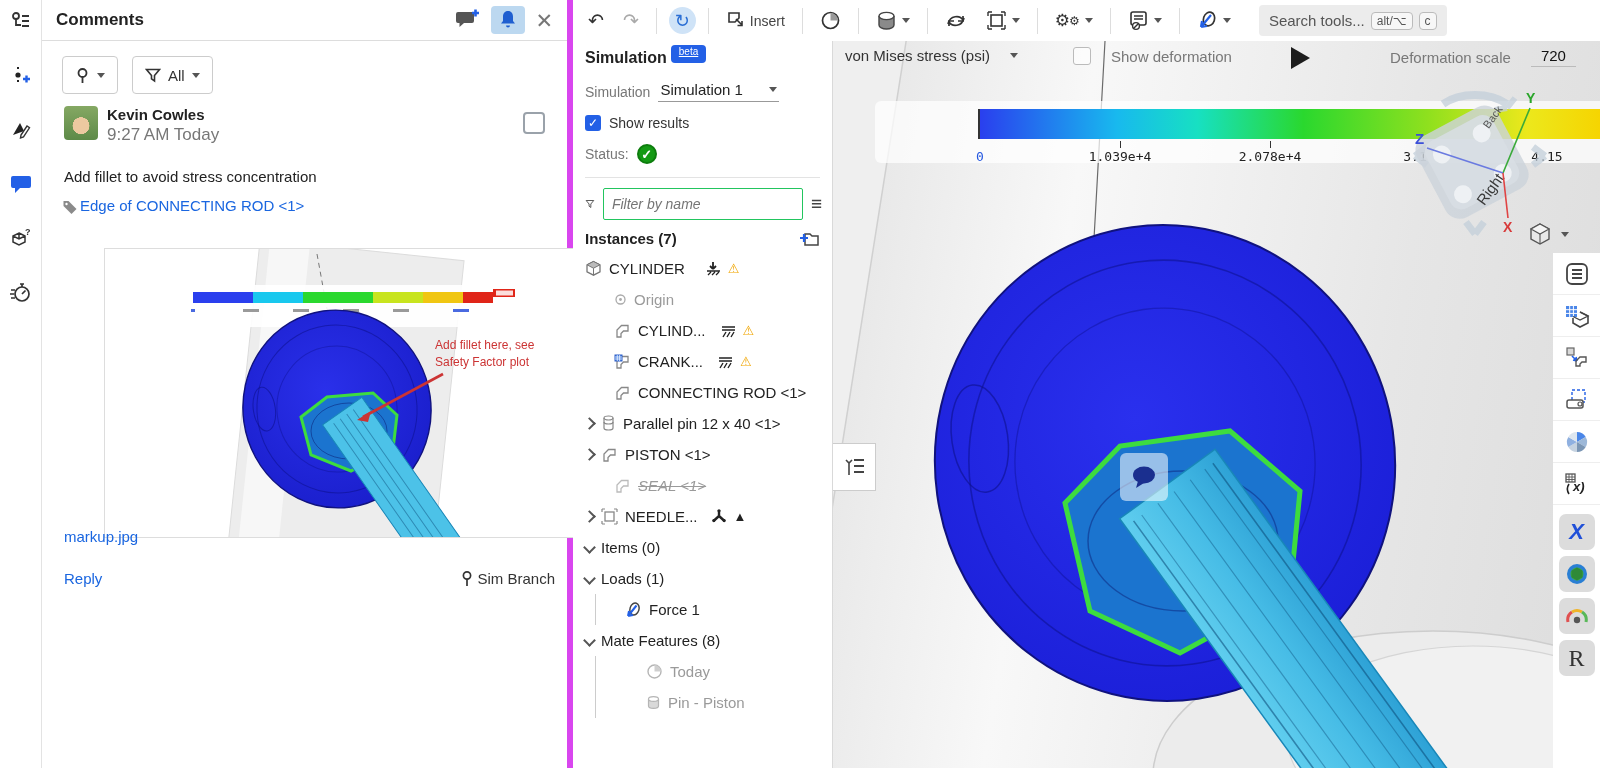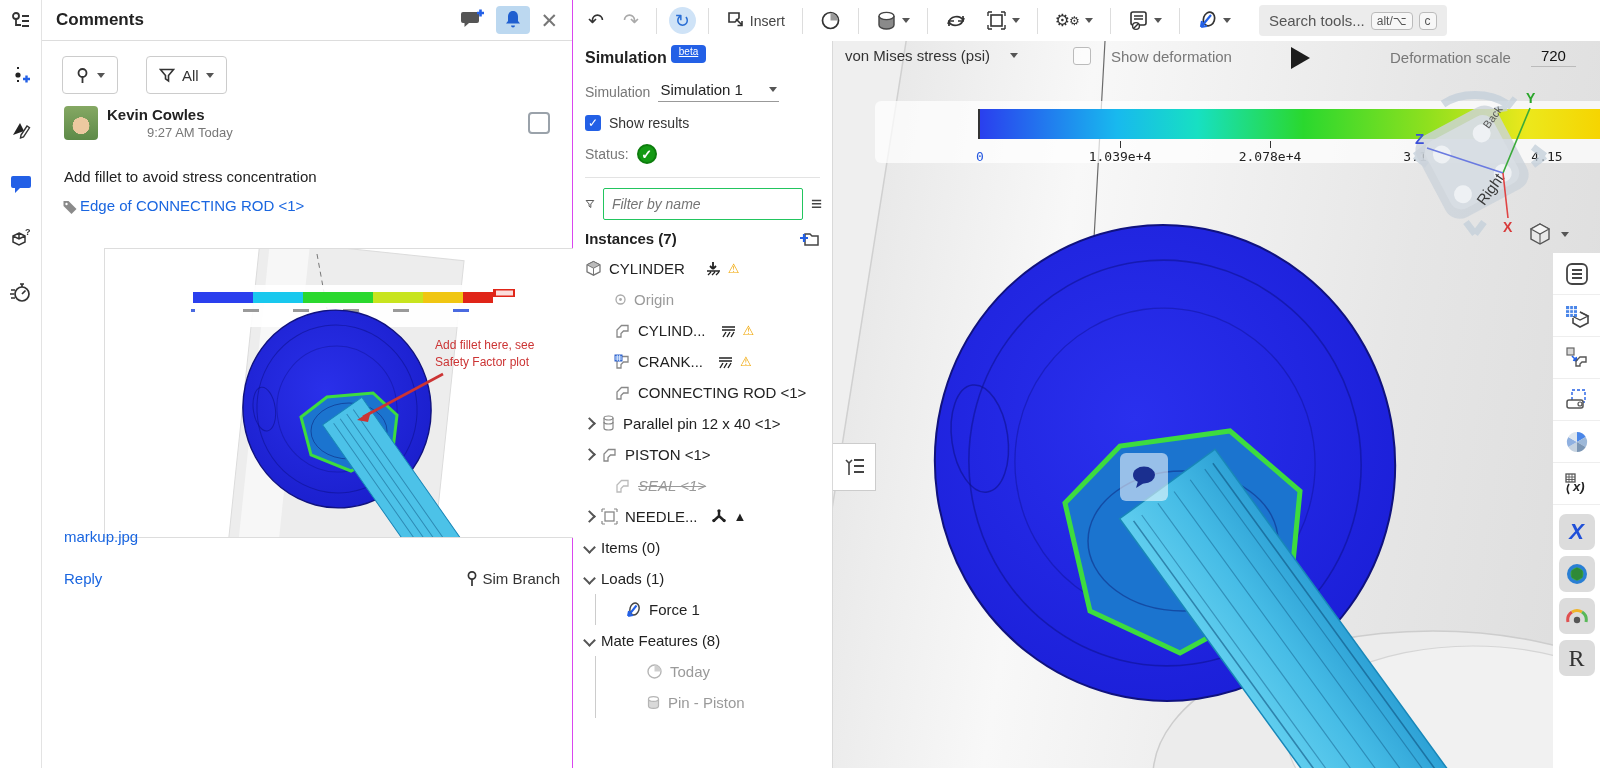--- a/index.html
+++ b/index.html
@@ -4,36 +4,36 @@
 <style>
   html,body{margin:0;padding:0;width:1600px;height:768px;overflow:hidden;
     font-family:"Liberation Sans",sans-serif;font-size:14px;color:#333;background:#fff;}
   .abs{position:absolute;}
   svg{display:block;}
   
   #left-rail{left:0;top:0;width:42px;height:768px;background:#fff;border-right:1px solid #e3e3e3;
     display:flex;flex-direction:column;align-items:center;padding-top:8px;gap:26px;box-sizing:border-box;}
   .rail-btn{width:28px;height:28px;display:flex;align-items:center;justify-content:center;cursor:pointer;}
   
-  #comments{left:42px;top:0;width:531px;height:768px;background:#fff;border-right:1px solid #d946ef;box-sizing:border-box;}
+  #comments{left:42px;top:0;width:531px;height:768px;background:#fff;border-right:6px solid #d946ef;box-sizing:border-box;}
   #comments-header{position:absolute;left:0;top:0;right:0;height:41px;border-bottom:1px solid #ddd;
     display:flex;align-items:center;padding:0 14px;box-sizing:border-box;}
   #comments-title{font-size:17px;font-weight:bold;color:#222;}
   .hdr-icons{margin-left:auto;display:flex;align-items:center;gap:10px;}
   .bell-btn{width:34px;height:28px;background:#bcd8f0;border-radius:4px;display:flex;align-items:center;justify-content:center;}
   .close-x{font-size:21px;color:#777;line-height:1;}
-  .filter-row{position:absolute;left:20px;top:56px;display:flex;gap:28px;justify-content:flex-end;}
+  .filter-row{position:absolute;left:20px;top:56px;display:flex;gap:14px;justify-content:flex-end;}
   .filter-btn{height:36px;border:1px solid #ccc;border-radius:4px;display:flex;align-items:center;gap:7px;
     padding:0 12px;background:#fff;font-size:15px;color:#333;}
   .caret{width:0;height:0;border-left:4px solid transparent;border-right:4px solid transparent;border-top:5px solid #555;display:inline-block;}
   .avatar{width:34px;height:34px;border-radius:4px;
     background:radial-gradient(circle at 50% 58%, #ecc9a0 0 32%, rgba(0,0,0,0) 33%),linear-gradient(#85a863,#5d8a48);}
   .comment-head{position:absolute;left:22px;top:106px;display:flex;gap:9px;}
   .c-name{font-weight:bold;font-size:15px;color:#222;}
-  .c-time{font-size:13px;color:#777;margin-top:2px;margin-left:40px;}
+  .c-time{font-size:17px;color:#777;margin-top:2px;}
   .resolve-box{position:absolute;right:22px;top:112px;width:18px;height:18px;border:2px solid #9aa2aa;border-radius:4px;}
   .c-text{position:absolute;left:22px;top:168px;font-size:15px;color:#222;}
   .c-tag{position:absolute;left:38px;top:197px;display:flex;align-items:center;gap:6px;font-size:15px;color:#1a66e0;}
   .c-img{position:absolute;left:62px;top:248px;width:503px;height:288px;border:1px solid #ddd;background:#f97316;overflow:hidden;}
   .c-att{position:absolute;left:22px;top:528px;font-size:15px;color:#1a66e0;}
   .c-reply{position:absolute;left:22px;top:570px;font-size:15px;color:#1a66e0;}
   .c-branch{position:absolute;right:12px;top:570px;display:flex;align-items:flex-start;gap:3px;font-size:15px;color:#333;}
   
   #toolbar{left:573px;top:0;width:1027px;height:41px;background:#fff;display:flex;align-items:center;padding:0 10px;box-sizing:border-box;gap:9px;}
   .tb-btn{display:flex;align-items:center;gap:5px;padding:3px 5px;border-radius:3px;color:#444;}

